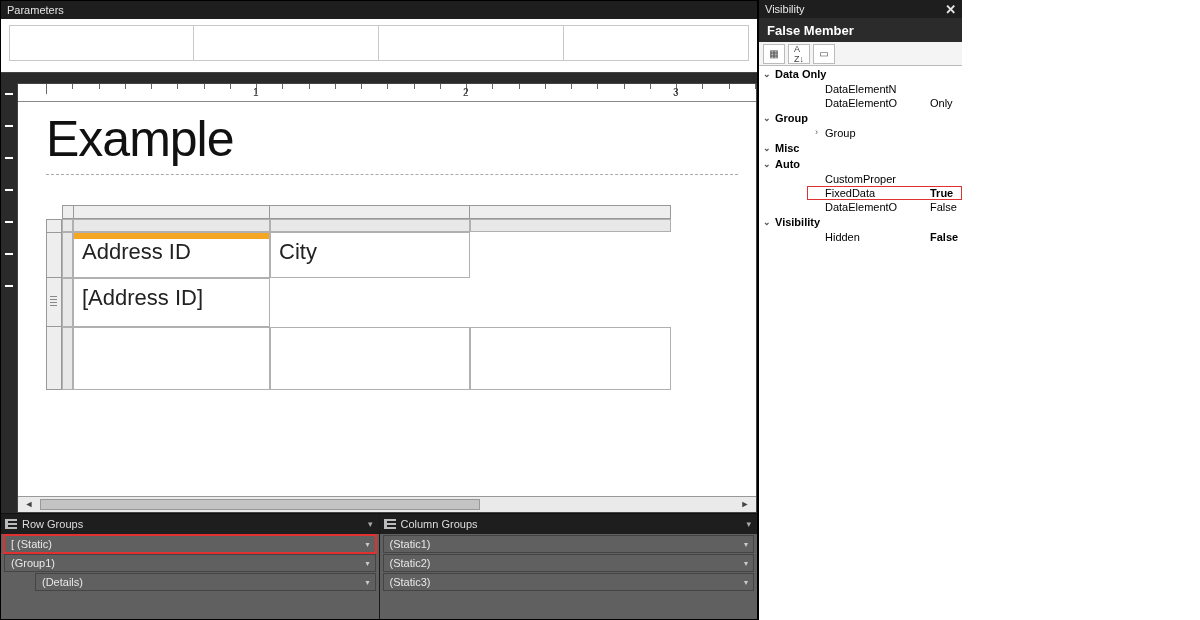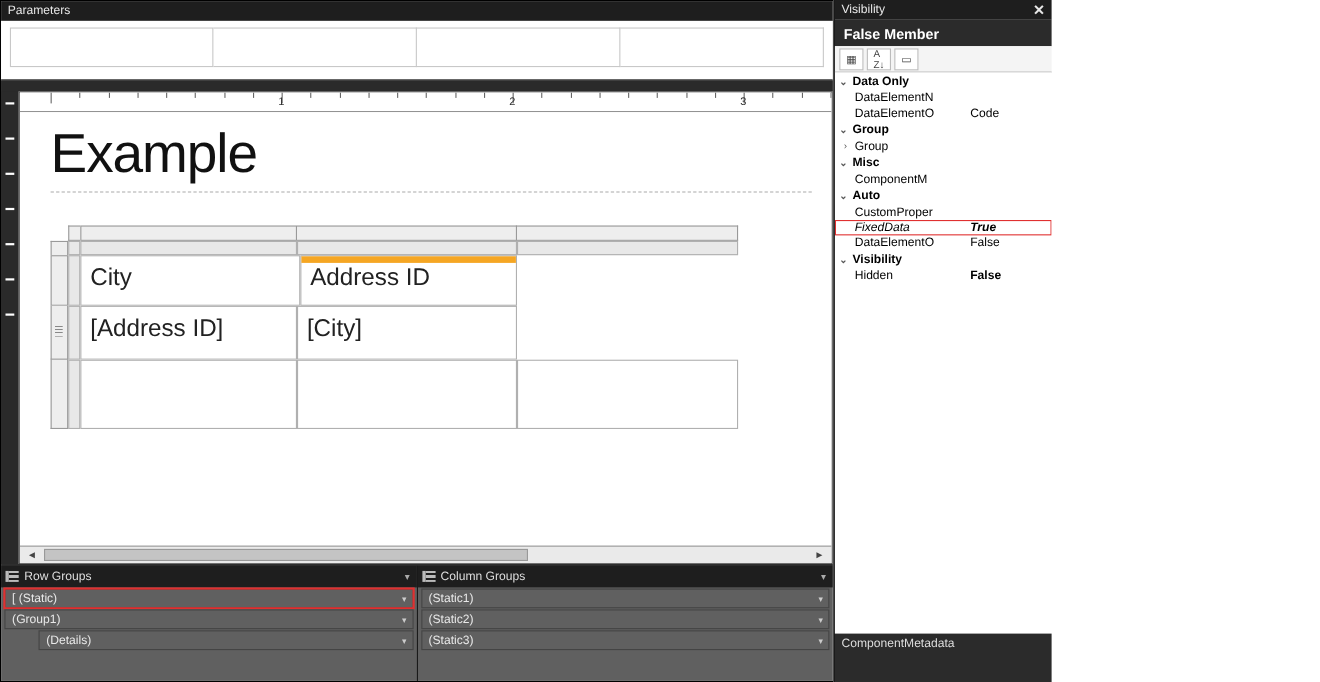--- a/index.html
+++ b/index.html
@@ -91,25 +91,25 @@
 
 
 .props-hdr { background: #1e1e1e; color: #e8e8e8; font-size: 11px; height: 18px; display: flex; align-items: center; padding: 0 6px; justify-content: space-between; }
 .props-hdr .close { font-size: 13px; cursor: pointer; font-weight: bold;}
 .props-title { background: #2b2b2b; color: #fff; font-size: 13px; font-weight: 600; padding: 4px 8px; height: 24px; display:flex; align-items:center;}
 .props-toolbar { height: 24px; border-bottom: 1px solid #bbb; display: flex; align-items: center; padding: 0 4px; gap: 3px; background:#f4f4f4;}
 .props-toolbar .tbtn { width: 22px; height: 20px; border: 1px solid #bbb; background: #fff; font-size: 10px; display:flex; align-items:center; justify-content:center; color:#444;}
 .props-body { flex: 1; overflow: auto; font-size: 11px; background: #fff; }
 .pcat { display: flex; align-items: center; padding: 2px 4px; font-weight: 700; color: #000; background:#fff;}
 .pcat .exp { width: 12px; font-size: 9px; color: #555; }
-.pprop { display: flex; padding: 1px 4px 1px 18px; color: #000; }
+.pprop { display: flex; padding: 1px 4px 1px 18px; color: #000; margin-left: 48px; }
 .pprop .pn { width: 105px; white-space: nowrap; overflow: hidden; }
 .pprop .pv { flex: 1; }
 .pprop .pv.bold { font-weight: 700; }
-.pprop.boxed { outline: 1px solid #e03030; outline-offset: -1px; font-style: italic; }
+.pprop.boxed { outline: 1px solid #e03030; outline-offset: -1px; }
 .props-footer { background: #2b2b2b; color: #ddd; font-size: 11px; padding: 3px 6px; height: 44px; }
 </style>
 </head>
 <body>
 
 <div class="root">
   <div class="left">
 
     <div class="params-header">Parameters</div>
     <div class="params-body">
@@ -194,30 +194,29 @@
               </div>
               <div class="tablix-body">
                 <div class="trow sp">
                   <div class="tc sp"></div>
                     <div class="tc c1"></div>
                     <div class="tc c2"></div>
                     <div class="tc c3"></div>
                 </div>
                 <div class="trow hdr">
                   <div class="tc sp"></div>
-                  <div class="tc c2">City</div>
                   <div class="tc c1 sel-wrap">
                     <div class="sel-top"></div>
                     <span>Address ID</span>
                   </div>
+                  <div class="tc c2">City</div>
                 </div>
                 <div class="trow dat">
                   <div class="tc sp"></div>
                   <div class="tc c1">[Address ID]</div>
-                  <div class="tc c2">[City]</div>
                 </div>
                 <div class="trow xtr">
                   <div class="tc sp"></div>
                   <div class="tc c1"></div>
                   <div class="tc c2"></div>
                   <div class="tc c3"></div>
                 </div>
               </div>
             </div>
           </div>
@@ -273,39 +272,35 @@
         <div class="pcat">
           <span class="exp">⌄</span>
           <span>Data Only</span>
         </div>
         <div class="pprop">
           <div class="pn">DataElementN</div>
           <div class="pv"></div>
         </div>
         <div class="pprop">
           <div class="pn">DataElementO</div>
-          <div class="pv">Code</div>
+          <div class="pv">Only</div>
         </div>
         <div class="pcat">
           <span class="exp">⌄</span>
           <span>Group</span>
         </div>
         <div class="pprop" style="padding-left: 8px;">
           <span style="width: 10px; font-size: 9px; color: rgb(85, 85, 85);">› </span>
           <div class="pn">Group</div>
           <div class="pv"></div>
         </div>
         <div class="pcat">
           <span class="exp">⌄</span>
           <span>Misc</span>
         </div>
-        <div class="pprop">
-          <div class="pn">ComponentM</div>
-          <div class="pv"></div>
-        </div>
         <div class="pcat">
           <span class="exp">⌄</span>
           <span>Auto</span>
         </div>
         <div class="pprop">
           <div class="pn">CustomProper</div>
           <div class="pv"></div>
         </div>
         <div class="pprop boxed">
           <div class="pn">FixedData</div>
@@ -317,15 +312,14 @@
         </div>
         <div class="pcat">
           <span class="exp">⌄</span>
           <span>Visibility</span>
         </div>
         <div class="pprop">
           <div class="pn">Hidden</div>
           <div class="pv bold">False</div>
         </div>
       </div>
-    <div class="props-footer">ComponentMetadata</div>
   </div>
 </div>
 
 </body></html>

